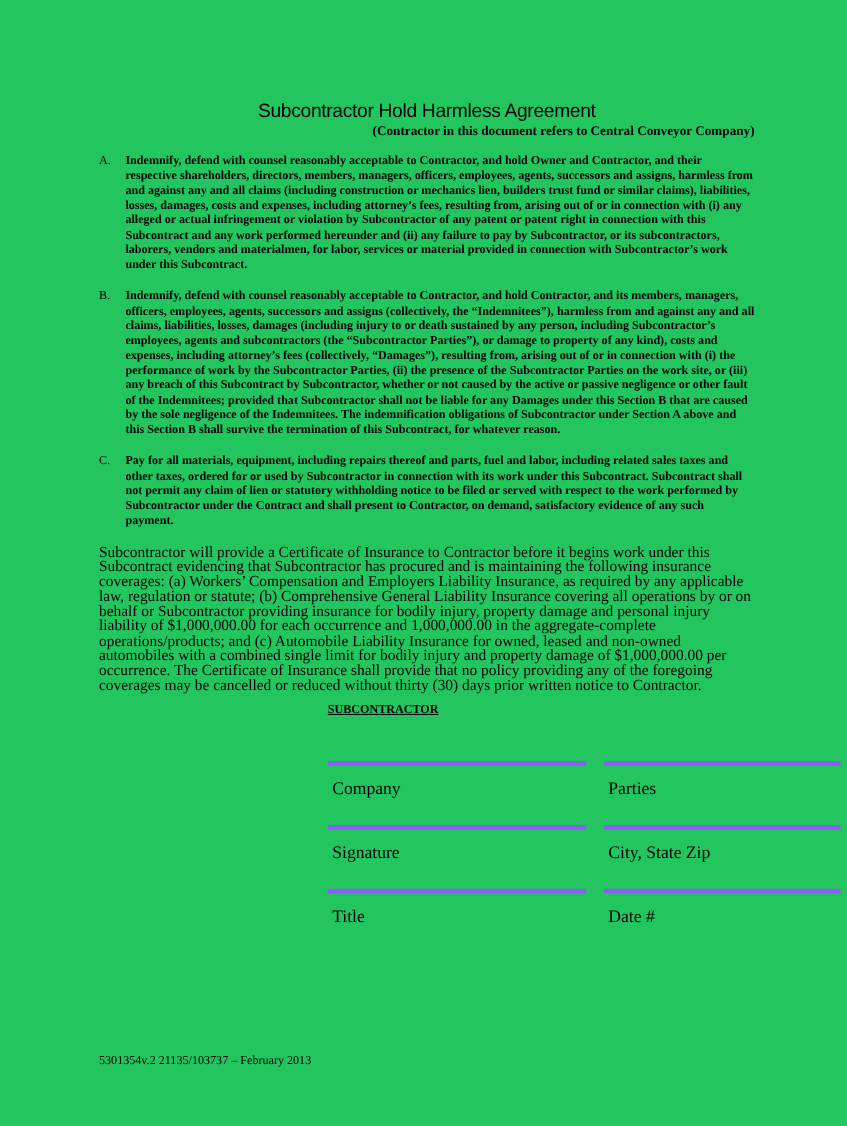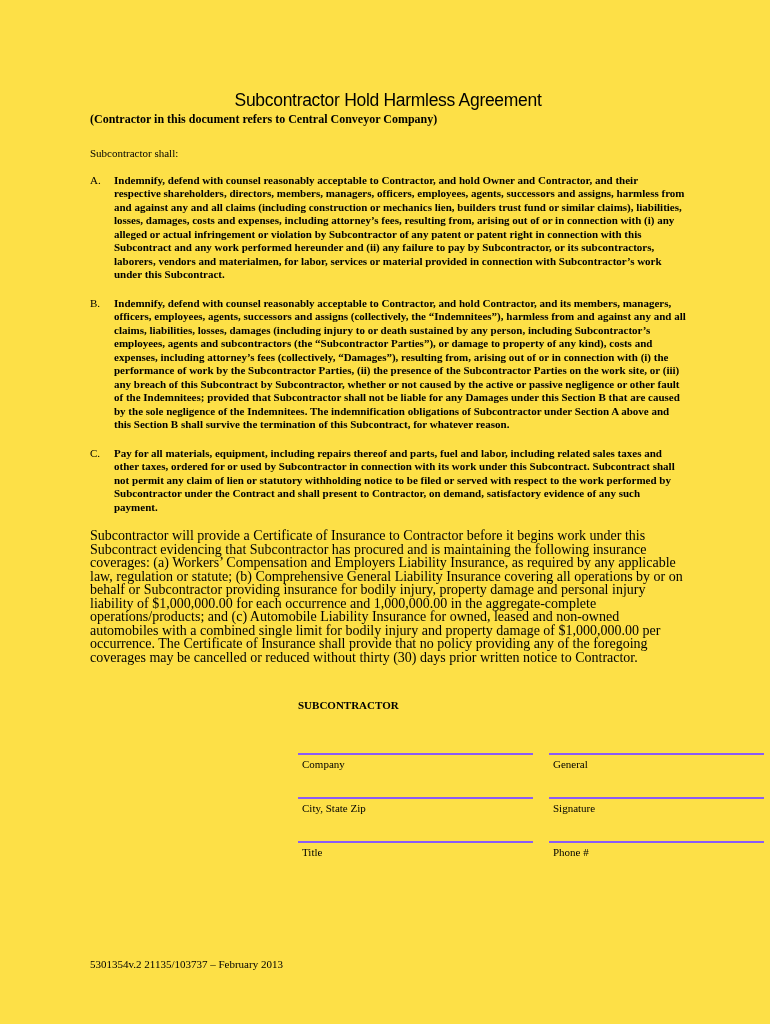--- a/index.html
+++ b/index.html
@@ -1,42 +1,42 @@
 <!DOCTYPE html>
 <html><head>
 <meta charset="utf-8">
 <style>
   * { margin: 0; padding: 0; box-sizing: border-box; }
   html, body { background: #ffffff; }
   .page {
     position: relative;
     width: 770px;
     height: 1024px;
-    background: #fde047;
+    background: #22c55e;
     font-family: "Liberation Serif", serif;
     color: #000000;
     overflow: hidden;
   }
   .content {
     position: absolute;
     left: 90px;
     top: 0;
     width: 596px;
   }
   .doc-title {
     margin-top: 90px;
     text-align: center;
     font-family: "Liberation Sans", sans-serif;
     font-weight: 400;
     font-size: 17.5px;
     line-height: 20px;
     letter-spacing: -0.3px;
   }
   .doc-subtitle {
-    text-align: left;
+    text-align: right;
     font-size: 12px;
     font-weight: bold;
     line-height: 15px;
     margin-top: 2px;
   }
   .intro {
     margin-top: 20px;
     font-size: 11px;
     line-height: 13.5px;
   }
@@ -58,58 +58,58 @@
   .para {
     font-size: 14px;
     line-height: 13.5px;
     margin-top: 10px;
   }
   .para + .para { margin-top: 14px; }
   .sig-heading {
     font-size: 11px;
     font-weight: bold;
     line-height: 13.5px;
-    margin-top: 35px;
+    margin-top: 8px;
     margin-left: 208px;
+    text-decoration: underline;
   }
   .sig-grid {
     margin-top: 40px;
     margin-left: 208px;
     display: grid;
     grid-template-columns: 235px 215px;
     column-gap: 16px;
     row-gap: 26px;
     width: 466px;
   }
   .sig-field {
-    border-top: 2px solid #8b5cf6;
-    padding-top: 3px;
+    border-top: 4px solid #8b5cf6;
+    padding-top: 15px;
     padding-left: 4px;
-    font-size: 11px;
+    font-size: 16px;
     line-height: 13px;
     min-height: 16px;
   }
   .doc-footer {
     position: absolute;
     left: 90px;
     top: 958px;
     font-size: 11px;
     line-height: 13.5px;
   }
 </style>
 </head>
 <body>
 
 <div class="page">
   <div class="content">
 
     <div class="doc-title">Subcontractor Hold Harmless Agreement</div>
     <div class="doc-subtitle">(Contractor in this document refers to Central Conveyor Company)</div>
 
-    <p class="intro">Subcontractor shall:</p>
 
     <div class="clauses">
       <div class="clause">
         <span class="clause-marker">A.</span>
         <span class="clause-text">Indemnify, defend with counsel reasonably acceptable to Contractor, and hold Owner and Contractor, and their respective shareholders, directors, members, managers, officers, employees, agents, successors and assigns, harmless from and against any and all claims (including construction or mechanics lien, builders trust fund or similar claims), liabilities, losses, damages, costs and expenses, including attorney’s fees, resulting from, arising out of or in connection with (i) any alleged or actual infringement or violation by Subcontractor of any patent or patent right in connection with this Subcontract and any work performed hereunder and (ii) any failure to pay by Subcontractor, or its subcontractors, laborers, vendors and materialmen, for labor, services or material provided in connection with Subcontractor’s work under this Subcontract.</span>
       </div>
       <div class="clause">
         <span class="clause-marker">B.</span>
         <span class="clause-text">Indemnify, defend with counsel reasonably acceptable to Contractor, and hold Contractor, and its members, managers, officers, employees, agents, successors and assigns (collectively, the “Indemnitees”), harmless from and against any and all claims, liabilities, losses, damages (including injury to or death sustained by any person, including Subcontractor’s employees, agents and subcontractors (the “Subcontractor Parties”), or damage to property of any kind), costs and expenses, including attorney’s fees (collectively, “Damages”), resulting from, arising out of or in connection with (i) the performance of work by the Subcontractor Parties, (ii) the presence of the Subcontractor Parties on the work site, or (iii) any breach of this Subcontract by Subcontractor, whether or not caused by the active or passive negligence or other fault of the Indemnitees; provided that Subcontractor shall not be liable for any Damages under this Section B that are caused by the sole negligence of the Indemnitees.  The indemnification obligations of Subcontractor under Section A above and this Section B shall survive the termination of this Subcontract, for whatever reason.</span>
       </div>
@@ -118,23 +118,23 @@
         <span class="clause-text">Pay for all materials, equipment, including repairs thereof and parts, fuel and labor, including related sales taxes and other taxes, ordered for or used by Subcontractor in connection with its work under this Subcontract.  Subcontract shall not permit any claim of lien or statutory withholding notice to be filed or served with respect to the work performed by Subcontractor under the Contract and shall present to Contractor, on demand, satisfactory evidence of any such payment.</span>
       </div>
     </div>
 
     <p class="para">Subcontractor will provide a Certificate of Insurance to Contractor before it begins work under this Subcontract evidencing that Subcontractor has procured and is maintaining the following insurance coverages: (a) Workers’ Compensation and Employers Liability Insurance, as required by any applicable law, regulation or statute; (b) Comprehensive General Liability Insurance covering all operations by or on behalf or Subcontractor providing insurance for bodily injury, property damage and personal injury liability of $1,000,000.00 for each occurrence and 1,000,000.00 in the aggregate-complete operations/products; and (c) Automobile Liability Insurance for owned, leased and non-owned automobiles with a combined single limit for bodily injury and property damage of $1,000,000.00 per occurrence.  The Certificate of Insurance shall provide that no policy providing any of the foregoing coverages may be cancelled or reduced without thirty (30) days prior written notice to Contractor.</p>
 
     <div class="sig-heading">SUBCONTRACTOR</div>
 
     <div class="sig-grid">
       <div class="sig-field">Company</div>
-      <div class="sig-field">General</div>
+      <div class="sig-field">Parties</div>
+      <div class="sig-field">Signature</div>
       <div class="sig-field">City, State  Zip</div>
-      <div class="sig-field">Signature</div>
       <div class="sig-field">Title</div>
-      <div class="sig-field">Phone #</div>
+      <div class="sig-field">Date #</div>
     </div>
 
   </div>
 
   <div class="doc-footer">5301354v.2 21135/103737 – February 2013</div>
 </div>
 
 </body></html>

